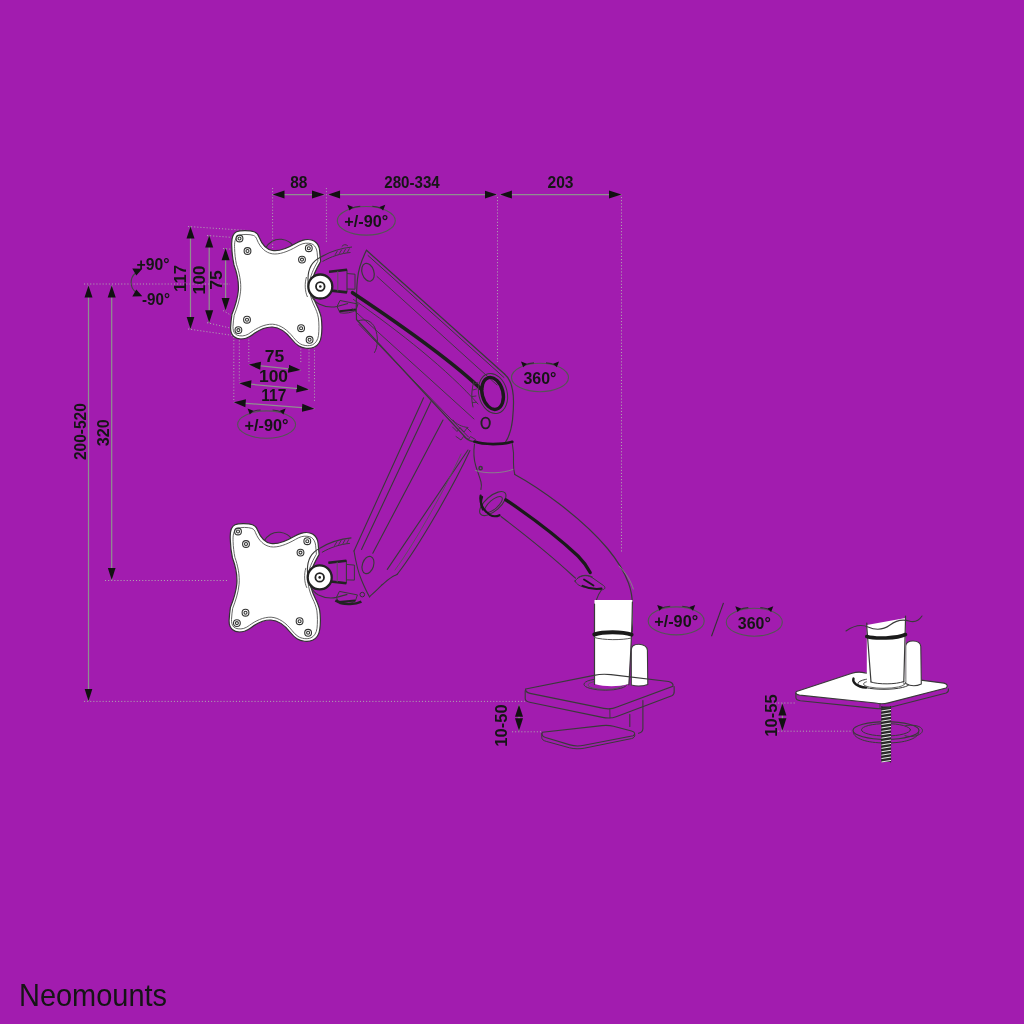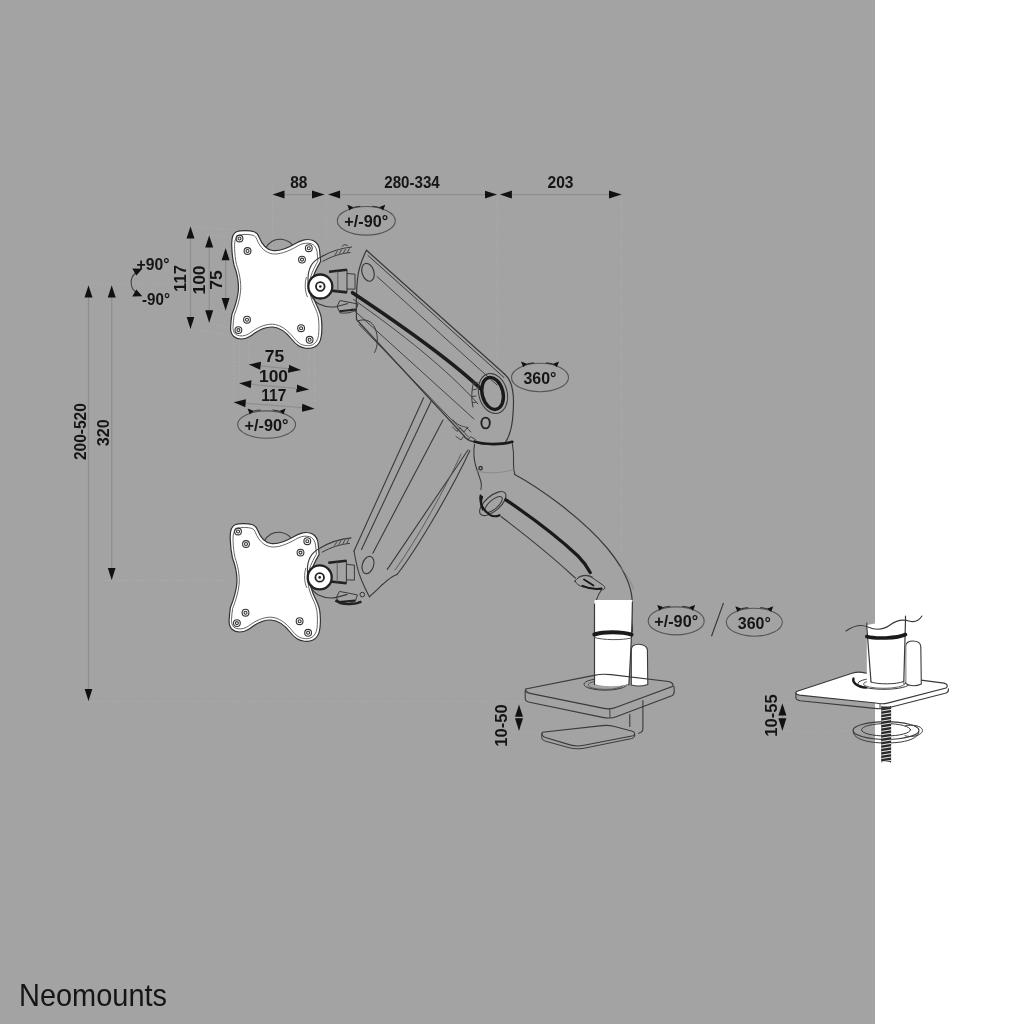--- a/index.html
+++ b/index.html
@@ -1,16 +1,16 @@
 <!DOCTYPE html>
 <html><head>
 <meta charset="utf-8">
 <style>
   html,body{margin:0;padding:0;background:#fff;}
-  .wrap{width:875px;height:1024px;position:relative;background:#a3a3a3;font-family:"Liberation Sans",sans-serif;}
+  .wrap{width:1024px;height:1024px;position:relative;background:#a21caf;font-family:"Liberation Sans",sans-serif;}
   text{font-family:"Liberation Sans",sans-serif;fill:#151515;}
   .dt{font-size:17.4px;font-weight:bold;}
 </style>
 </head>
 <body>
 <div class="wrap">
 <svg width="1024" height="1024" viewBox="0 0 1024 1024">
 <defs>
   <marker id="me" orient="auto" markerWidth="11" markerHeight="8" refX="10" refY="4">
     <path d="M0,0.8 L10,4 L0,7.2 Z" fill="#111"></path>

